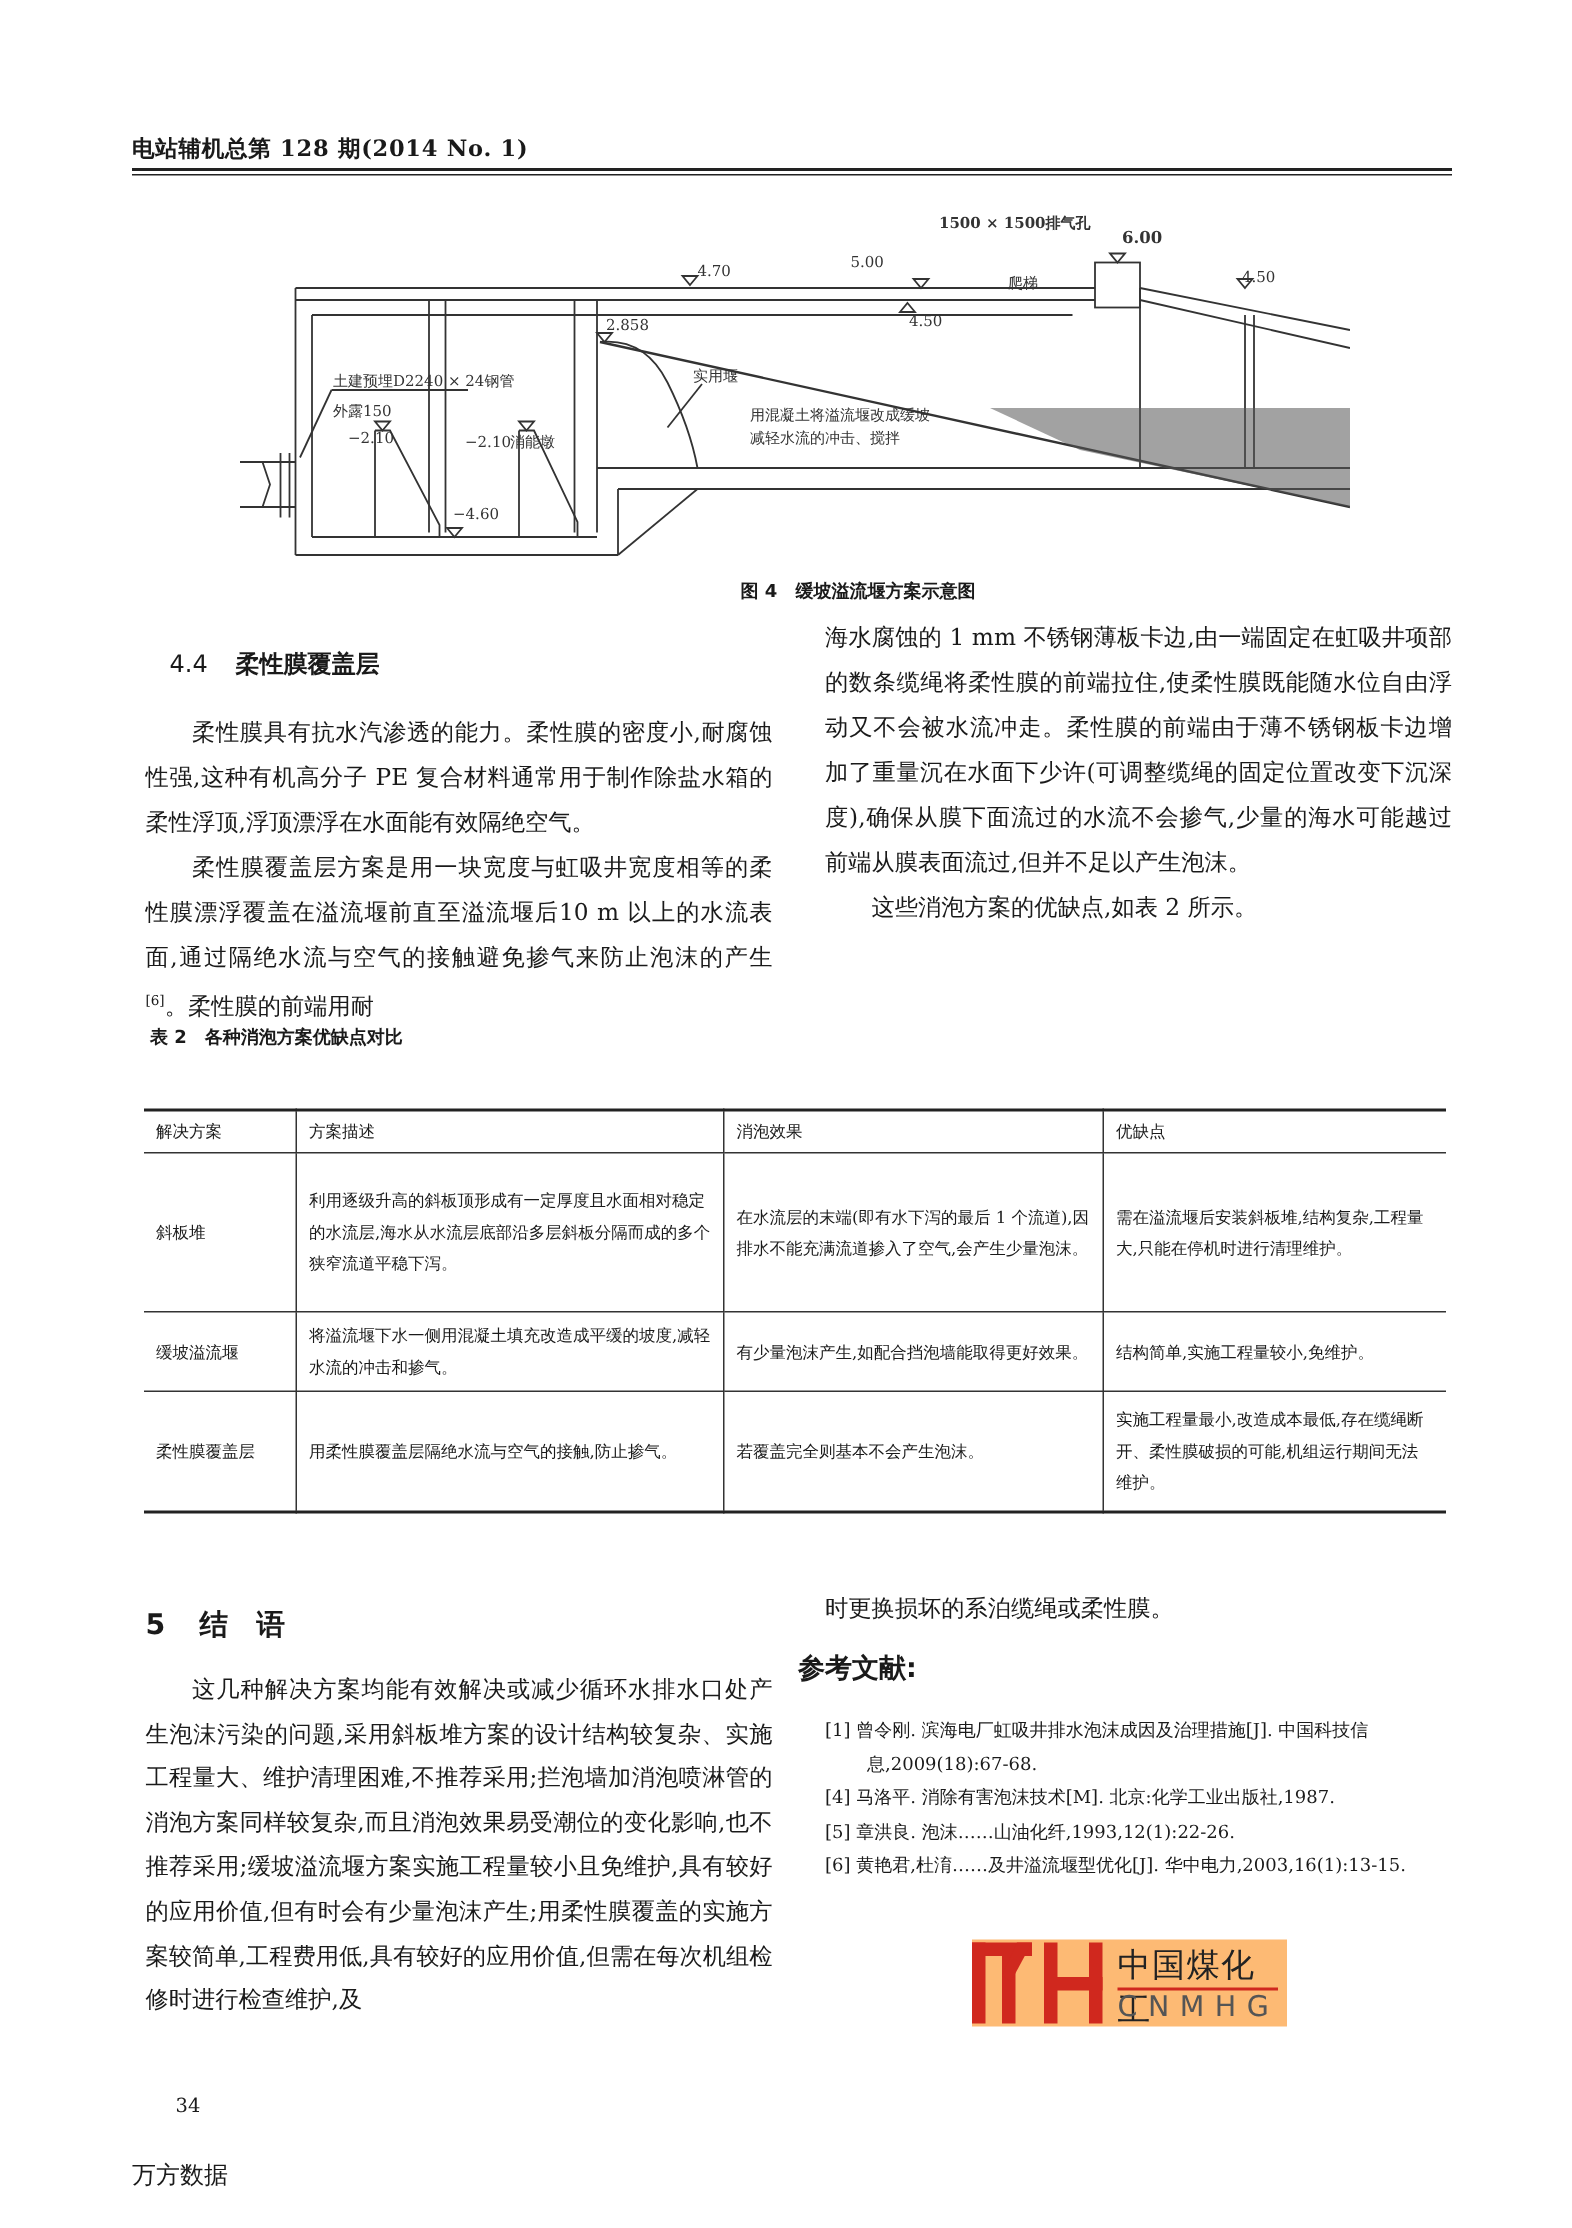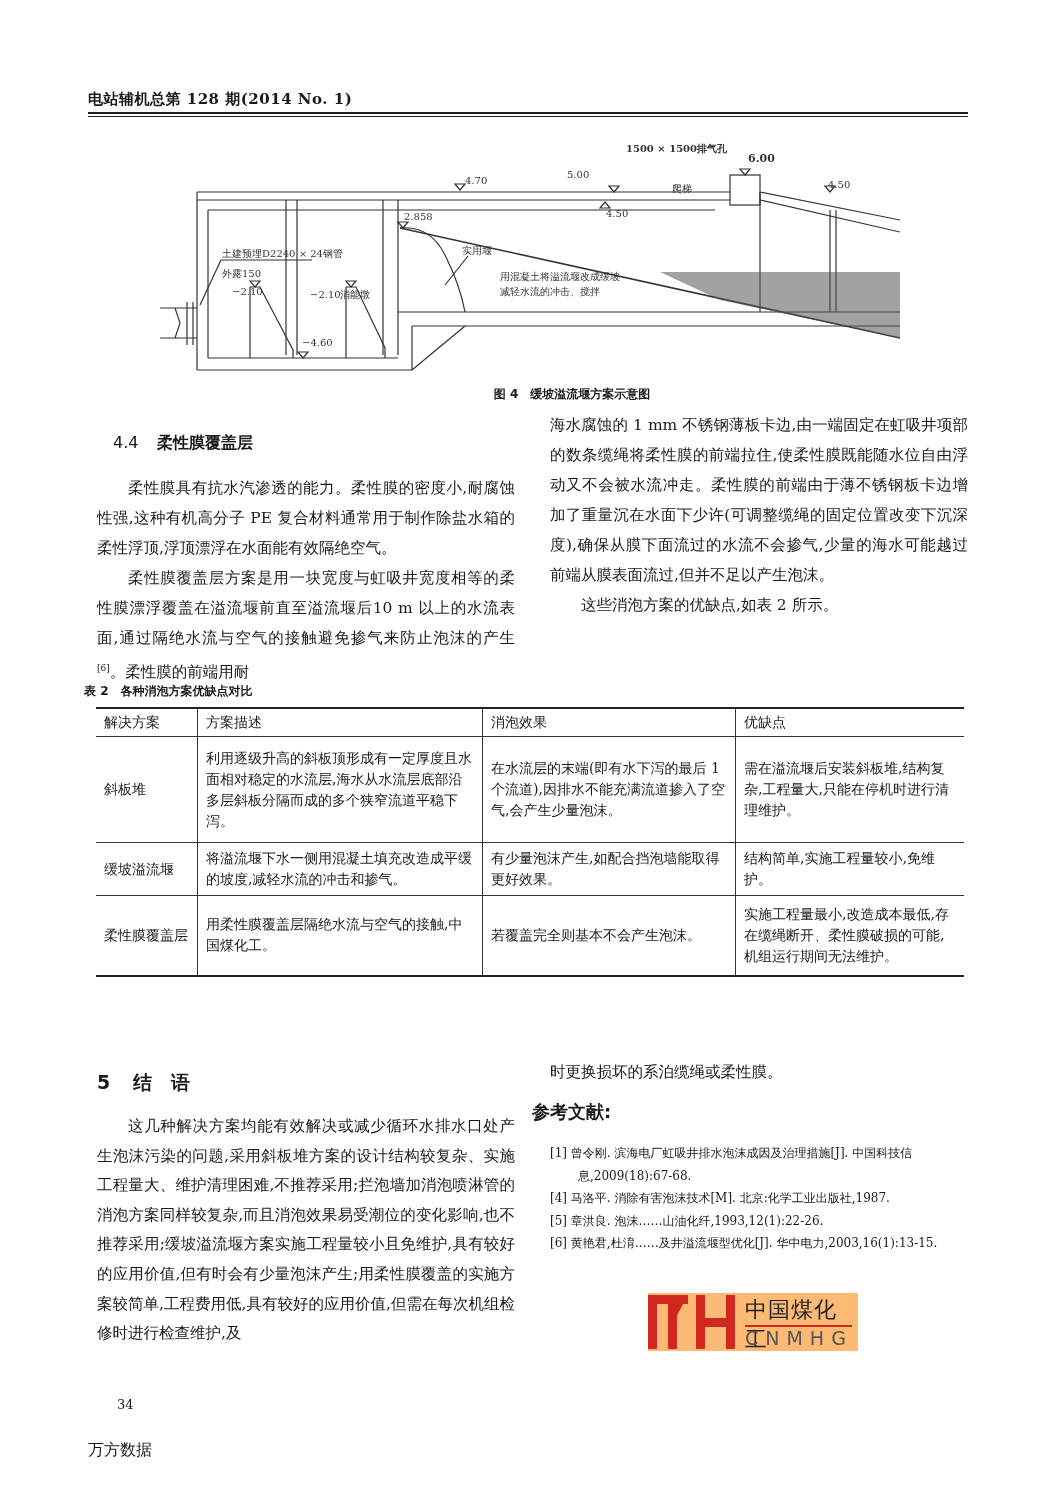--- a/index.html
+++ b/index.html
@@ -11,22 +11,22 @@
   .header-rule2 { left:88px; top:116px; width:880px; height:1px; background:#222; }
   .figure { left:160px; top:140px; width:740px; height:240px; }
   .fig-caption { left:0; width:1048px; top:386px; text-align:center; font-family:"DejaVu Sans", sans-serif; font-size:12px; font-weight:bold;margin-left:48px; }
   .col { font-size:15.5px; line-height:30px; text-align:justify; }
   .col p { margin:0; }
   .indent { text-indent:2em; }
   .left-col { left:97px; top:413px; width:418px; }
   .right-col { left:550px; top:410px; width:418px; }
   h3.sec { margin:16px; font-family:"DejaVu Sans", sans-serif; font-size:16px; font-weight:bold; line-height:28px; }
   h3.sec .num { display:inline-block; width:44px; font-weight:normal; }
-  .tab-caption { left:84px; top:683px; font-family:"DejaVu Sans", sans-serif; font-size:12px; font-weight:bold; }
-  table.cmp { position:absolute; left:96px; top:707px; width:868px; border-collapse:collapse; font-size:14px; line-height:21px; }
+  .tab-caption { left:100px; top:683px; font-family:"DejaVu Sans", sans-serif; font-size:12px; font-weight:bold; }
+  table.cmp { position:absolute; left:96px; top:739px; width:868px; border-collapse:collapse; font-size:11px; line-height:21px; }
   table.cmp th, table.cmp td { border:1px solid #333; padding:5px 8px; text-align:left; vertical-align:middle; font-weight:normal; }
   table.cmp { border-top:2px solid #222; border-bottom:2px solid #222; }
   table.cmp tr > :first-child { border-left:none; }
   table.cmp tr > :last-child { border-right:none; }
   table.cmp th { padding:3px 8px; }
   .c1 { width:85px; } .c2 { width:268px; } .c3 { width:236px; }
   .sec5 { left:97px; top:1070px; font-family:"DejaVu Sans", sans-serif; font-size:19px; font-weight:bold; }
   .sec5 .num { display:inline-block; width:36px; }
   .concl { left:97px; top:1112px; width:418px; font-size:15.5px; line-height:29.6px; text-align:justify; }
   .concl-cont { left:550px; top:1058px; width:418px; font-size:15.5px; line-height:28px; }
@@ -160,21 +160,21 @@
       <td>需在溢流堰后安装斜板堆,结构复杂,工程量大,只能在停机时进行清理维护。</td>
     </tr>
     <tr style="height:50px">
       <td>缓坡溢流堰</td>
       <td>将溢流堰下水一侧用混凝土填充改造成平缓的坡度,减轻水流的冲击和掺气。</td>
       <td>有少量泡沫产生,如配合挡泡墙能取得更好效果。</td>
       <td>结构简单,实施工程量较小,免维护。</td>
     </tr>
     <tr style="height:80px">
       <td>柔性膜覆盖层</td>
-      <td>用柔性膜覆盖层隔绝水流与空气的接触,中国煤化工。</td>
+      <td>用柔性膜覆盖层隔绝水流与空气的接触,防止掺气。</td>
       <td>若覆盖完全则基本不会产生泡沫。</td>
       <td>实施工程量最小,改造成本最低,存在缆绳断开、柔性膜破损的可能,机组运行期间无法维护。</td>
     </tr>
   </tbody>
 </table>
 
 <div class="abs sec5">
   <span class="num">5</span><span>结　语</span>
 </div>
 <div class="abs concl">

